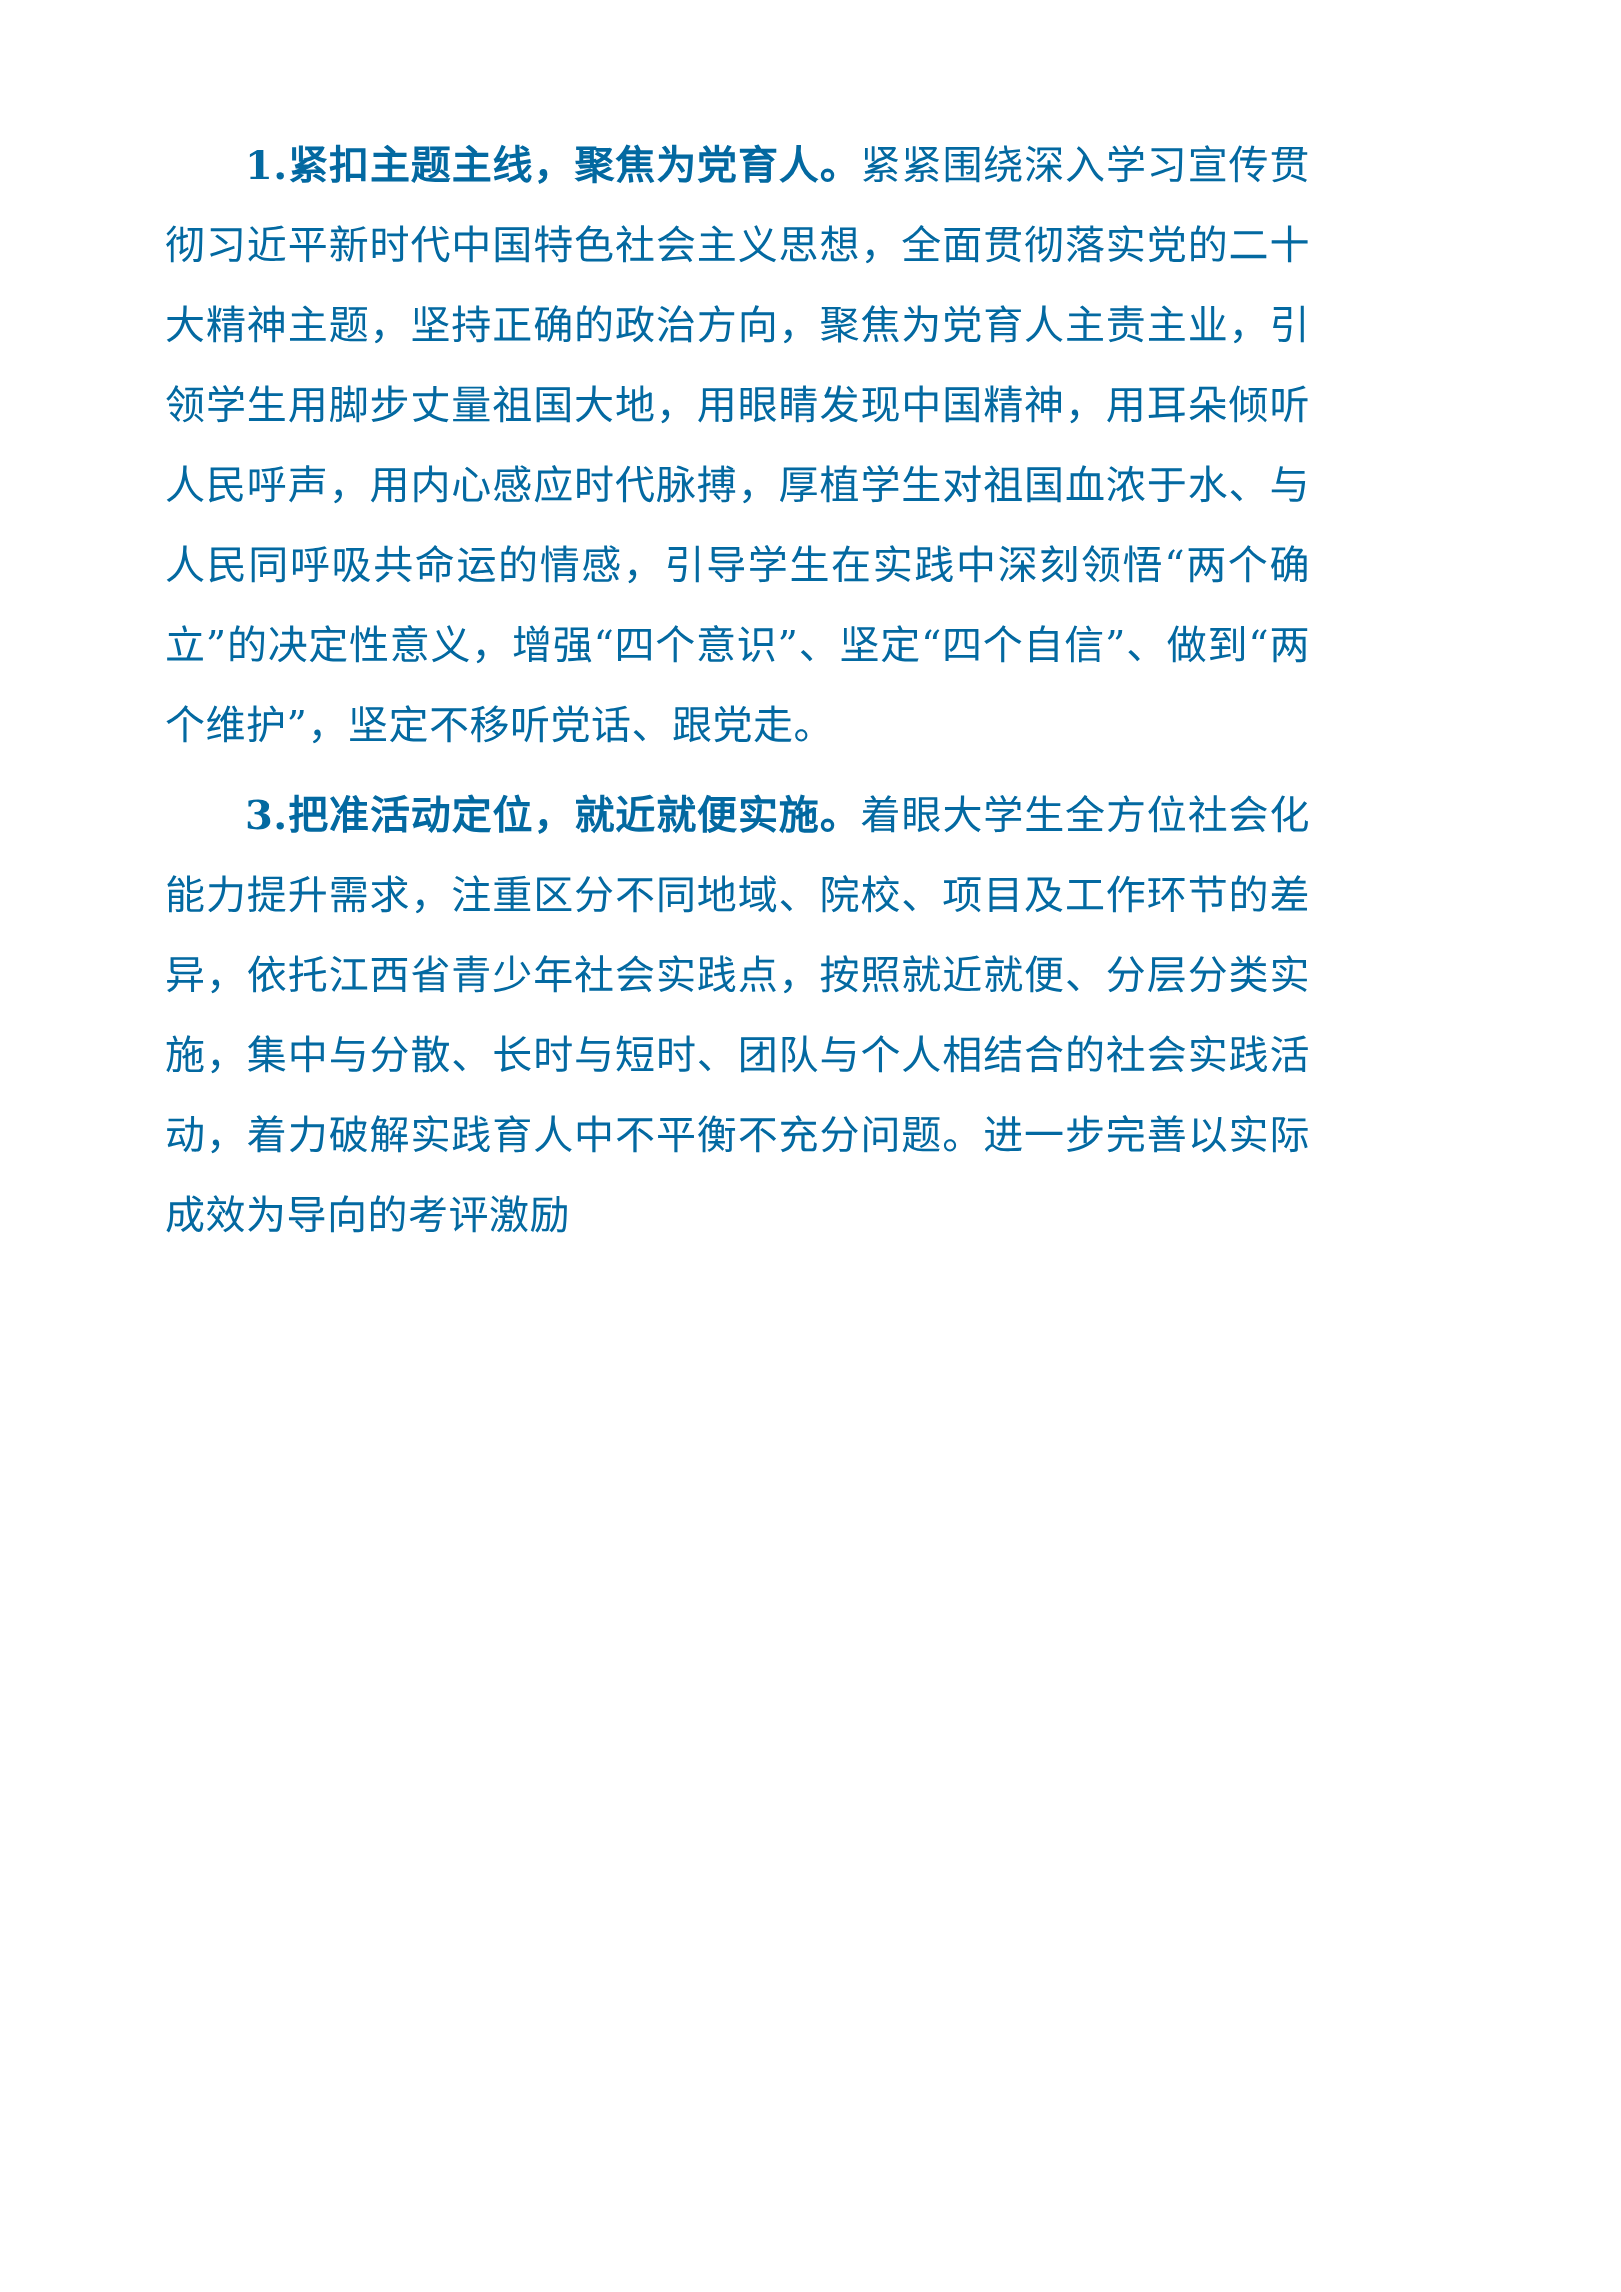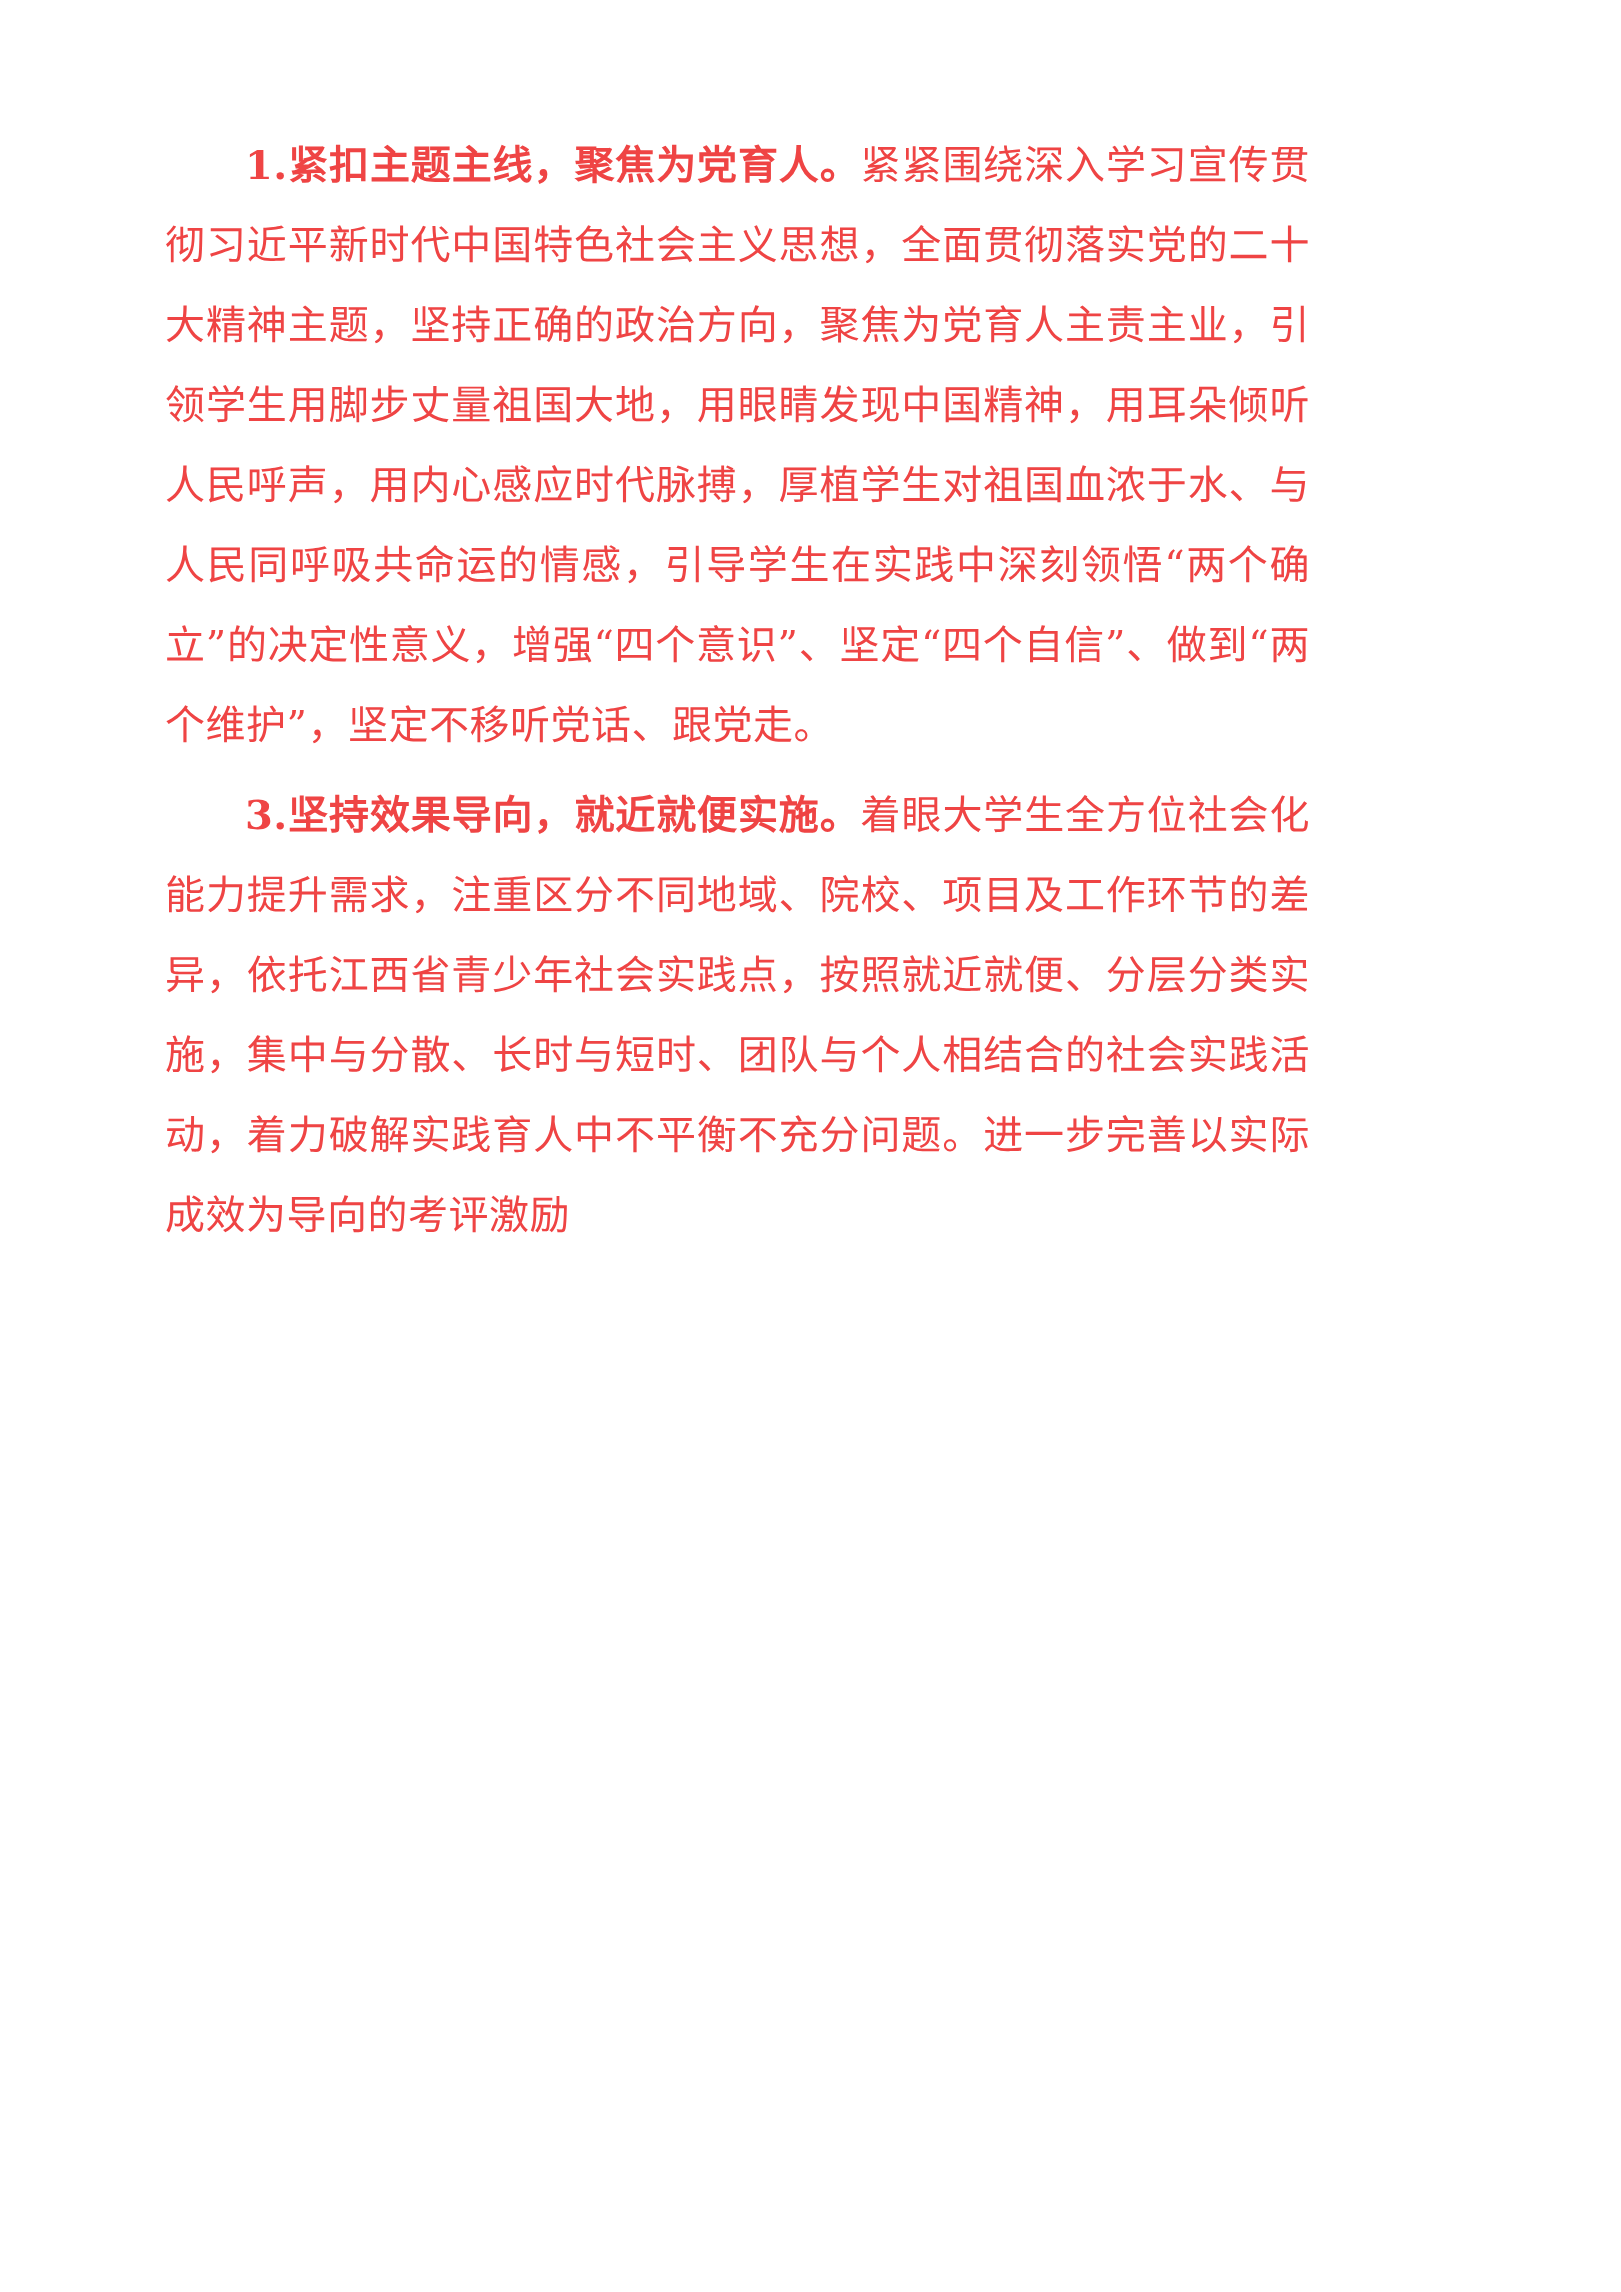--- a/index.html
+++ b/index.html
@@ -9,21 +9,21 @@
     background: #ffffff;
   }
   .page {
     position: relative;
     width: 1475px;
     height: 2293px;
     background: #ffffff;
     box-sizing: border-box;
     padding: 125px 165px 118px 165px;
     font-family: "DejaVu Serif", "Liberation Serif", serif;
-    color: #ef4444;
+    color: #0369a1;
     overflow: hidden;
   }
   .doc-body {
     width: 100%;
   }
   .para {
     font-size: 40px;
     line-height: 80px;
     text-align: justify;
     text-justify: inter-ideograph;
@@ -41,18 +41,18 @@
 
 <div class="page">
   <div class="doc-body">
 
     <p class="para">
       <span class="lead">1.</span><span class="lead">紧扣主题主线，聚焦为党育人。</span><span>紧紧围绕深入学习宣传贯彻习近平新时代中国特色社会主义思想，全面贯彻落实党的二十大精神主题，坚持正确的政治方向，聚焦为党育人主责主业，引领学生用脚步丈量祖国大地，用眼睛发现中国精神，用耳朵倾听人民呼声，用内心感应时代脉搏，厚植学生对祖国血浓于水、与人民同呼吸共命运的情感，引导学生在实践中深刻领悟“两个确立”的决定性意义，增强“四个意识”、坚定“四个自信”、做到“两个维护”，坚定不移听党话、跟党走。</span>
     </p>
 
 
     <p class="para">
-      <span class="lead">3.</span><span class="lead">坚持效果导向，就近就便实施。</span><span>着眼大学生全方位社会化能力提升需求，注重区分不同地域、院校、项目及工作环节的差异，依托江西省青少年社会实践点，按照就近就便、分层分类实施，集中与分散、长时与短时、团队与个人相结合的社会实践活动，着力破解实践育人中不平衡不充分问题。进一步完善以实际成效为导向的考评激励</span>
+      <span class="lead">3.</span><span class="lead">把准活动定位，就近就便实施。</span><span>着眼大学生全方位社会化能力提升需求，注重区分不同地域、院校、项目及工作环节的差异，依托江西省青少年社会实践点，按照就近就便、分层分类实施，集中与分散、长时与短时、团队与个人相结合的社会实践活动，着力破解实践育人中不平衡不充分问题。进一步完善以实际成效为导向的考评激励</span>
     </p>
 
   </div>
 </div>
 
 
 </body></html>

